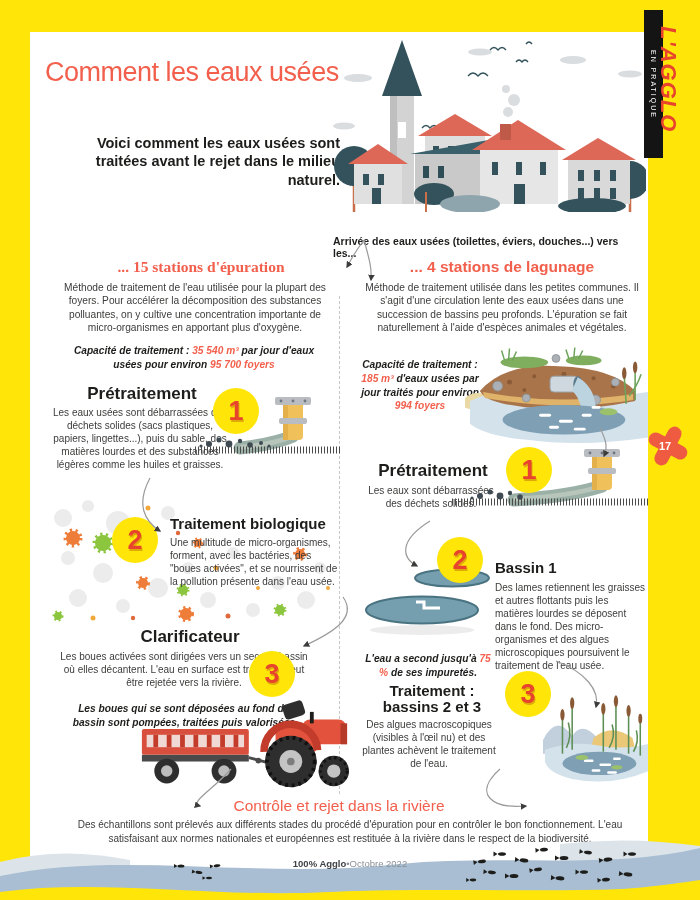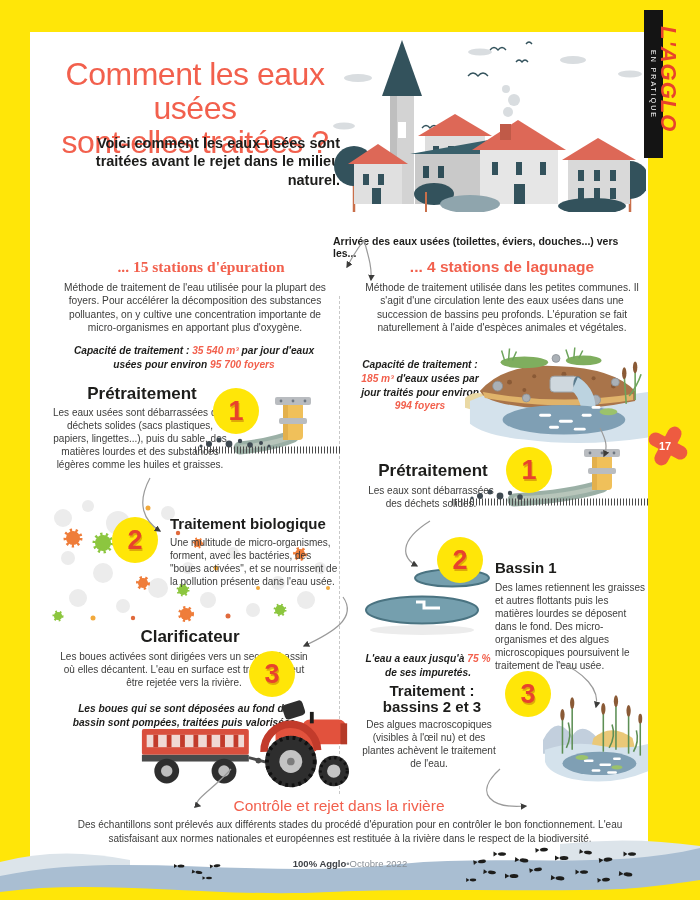--- a/index.html
+++ b/index.html
@@ -7,21 +7,21 @@
     --teal:#33525c; --water:#a9bed2;
   }
   html,body{margin:0;padding:0;}
   body{
     width:700px;height:900px;position:relative;overflow:hidden;
     background:var(--yellow);
     font-family:"Liberation Sans",sans-serif;color:var(--ink);
   }
   .abs{position:absolute;}
   .page{left:30px;top:32px;width:618px;height:846px;background:#fff;}
-  .title{color:var(--coral);font-size:32px;line-height:1.06;text-align:center;letter-spacing:-0.5px;}
+  .title{color:var(--coral);font-size:27px;line-height:1.06;letter-spacing:-0.5px;}
   .intro{font-weight:bold;font-size:14.5px;line-height:1.26;text-align:right;}
   .caption{font-weight:bold;font-size:10.5px;margin-top:19px;}
   .col-heading{color:var(--coral);font-weight:bold;font-size:15.5px;text-align:center;}
   .body-text{font-size:10.2px;color:#3c3c3b;line-height:1.3;}
   .step-text{font-size:10px;color:#3c3c3b;line-height:1.3;}
   .center{text-align:center}
   .capacity{font-size:10.2px;font-weight:bold;font-style:italic;line-height:1.35;text-align:center;}
   .hl{color:var(--coral);}
   .step-title{font-weight:bold;font-size:17px;text-align:center;line-height:1.05;}
   .step-title.sm{font-size:15px;text-align:left;}
@@ -58,21 +58,20 @@
 <svg class="abs" style="left:644px;top:420px;" width="48" height="52" viewBox="0 0 48 52">
   <g transform="translate(24,26) rotate(28)">
     <rect x="-7" y="-21" width="14" height="42" rx="7" fill="#ee5b40"></rect>
     <rect x="-21" y="-7" width="42" height="14" rx="7" fill="#ee5b40"></rect>
   </g>
   <text x="21" y="30" font-size="11" font-weight="bold" fill="#fff" text-anchor="middle">17</text>
 </svg>
 
 <div class="abs title" style="left:45px;top:58px;width:300px;">
   <div>Comment les eaux usées</div>
-  <div>sont-elles traitées ?</div>
 </div>
 <div class="abs intro" style="left:48px;top:134px;width:292px;">Voici comment les eaux usées sont traitées avant le rejet dans le milieu naturel.</div>
 
 <svg class="abs noptr" style="left:330px;top:34px;" width="316" height="178" viewBox="0 0 316 178">
   <g fill="#d9dde0">
     <ellipse cx="28" cy="44" rx="14" ry="4"></ellipse>
       <ellipse cx="150" cy="18" rx="12" ry="3.5"></ellipse>
     <ellipse cx="243" cy="26" rx="13" ry="4"></ellipse>
       <ellipse cx="300" cy="40" rx="12" ry="3.5"></ellipse>
     <ellipse cx="14" cy="92" rx="11" ry="3.5"></ellipse>
@@ -350,21 +349,21 @@
 <div class="abs step-title sm" style="left:495px;top:560px;width:150px;">Bassin 1</div>
 <div class="abs step-text" style="left:495px;top:581px;width:152px;">Des lames retiennent les graisses et autres flottants puis les matières lourdes se déposent dans le fond. Des micro-organismes et des algues microscopiques poursuivent le traitement de l'eau usée.</div>
 <svg class="abs noptr" style="left:360px;top:560px;" width="135" height="88" viewBox="0 0 135 88">
   <ellipse cx="92" cy="18" rx="37" ry="8.5" fill="#759fae" stroke="#4a7381" stroke-width="2"></ellipse>
   <path d="M88,13 h7 v4 h12" stroke="#fff" stroke-width="2.5" fill="none"></path>
   <ellipse cx="62" cy="70" rx="52" ry="5" fill="#ececec"></ellipse>
   <ellipse cx="62" cy="50" rx="56" ry="13.5" fill="#759fae" stroke="#4a7381" stroke-width="2"></ellipse>
   <path d="M56,42 h8 v6 h16" stroke="#fff" stroke-width="3" fill="none"></path>
 </svg>
 <div class="abs note" style="left:360px;top:652px;width:136px;">
-  <span>L'eau a eaux jusqu'à </span><span class="hl">75 %</span><span> de ses impuretés.</span>
+  <span>L'eau a second jusqu'à </span><span class="hl">75 %</span><span> de ses impuretés.</span>
 </div>
 
 <div class="abs num-circle" style="left:505px;top:671px;">3</div>
 <div class="abs step-title ctr" style="left:368px;top:683px;width:128px;font-size:15px;">
   <div>Traitement :</div>
   <div>bassins 2 et 3</div>
 </div>
 <div class="abs step-text center" style="left:360px;top:718px;width:138px;">Des algues macroscopiques (visibles à l'œil nu) et des plantes achèvent le traitement de l'eau.</div>
 <svg class="abs noptr" style="left:543px;top:693px;" width="107" height="98" viewBox="0 0 110 100">
   <path d="M0,48 Q14,20 30,44 Q40,28 56,46 L56,62 L0,62 Z" fill="#c2cfdd"></path>

